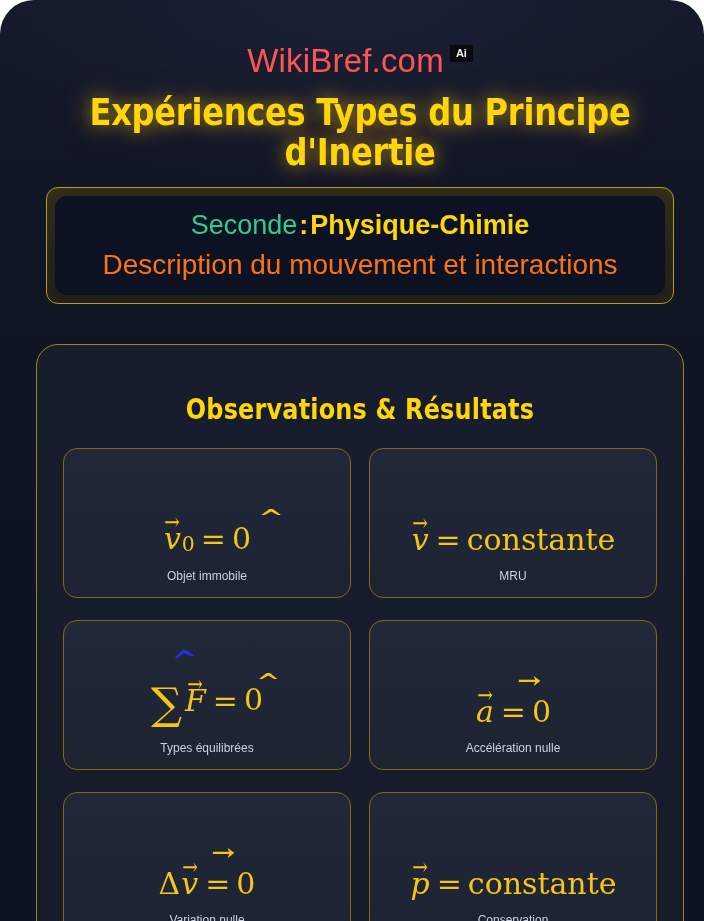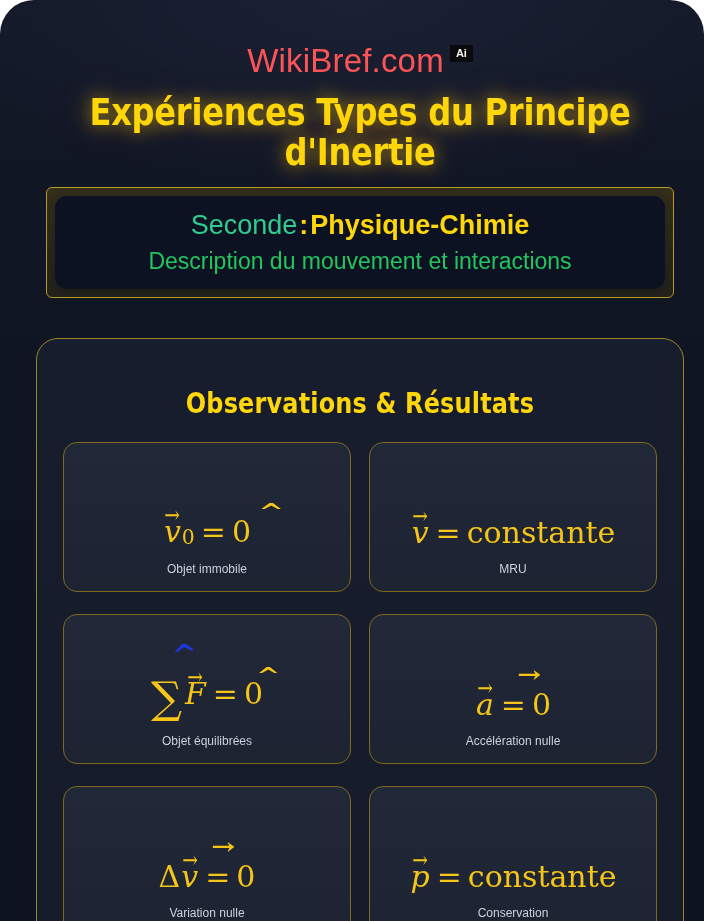--- a/index.html
+++ b/index.html
@@ -72,21 +72,21 @@
     text-shadow:
       0 0 18px rgba(255,200,20,0.55),
       0 0 34px rgba(255,190,10,0.30),
       0 0 60px rgba(255,180,0,0.18);
   }
 
   
   .subject-banner {
     margin: 14px 30px 0 30px;
     border: 1px solid #b99a1d;
-    border-radius: 6px;
+    border-radius: 12px;
     background:
       linear-gradient(180deg, rgba(66,56,18,0.55) 0%, rgba(40,35,14,0.40) 100%);
     padding: 8px;
     box-shadow: 0 0 22px rgba(255,200,40,0.07) inset;
   }
   .subject-inner {
     background: #0d1222;
     border-radius: 12px;
     padding: 14px 10px 6px 10px;
     text-align: center;
@@ -94,22 +94,22 @@
   .subject-line {
     font-size: 27px;
     line-height: 1.15;
     white-space: nowrap;
   }
   .s-level  { color: #2ecc8f; }
   .s-colon  { color: #ffd60a; font-weight: bold; padding: 0 2px; }
   .s-matter { color: #ffd60a; font-weight: bold; }
   .subject-desc {
     margin-top: 6px;
-    font-size: 23px;
-    color: #22c55e;
+    font-size: 28px;
+    color: #f97316;
     line-height: 1.3;
     padding-bottom: 6px;
   }
 
   
   .results-panel {
     margin: 40px 20px 0 20px;
     border: 1px solid #9a8425;
     border-radius: 22px;
     background: linear-gradient(180deg, #171d2c 0%, #151b29 100%);
@@ -245,21 +245,21 @@
         </div>
         <div class="caption">MRU</div>
       </div>
 
       <div class="result-card">
         <div class="formula">
           <span class="sig">∑</span><span class="vec">F</span><span class="eq">=</span><span class="up">0</span>
         </div>
         <span class="artifact-caret art-b">^</span>
         <span class="artifact-caret art-c">^</span>
-        <div class="caption">Objet équilibrées</div>
+        <div class="caption">Types équilibrées</div>
       </div>
 
       <div class="result-card">
         <div class="formula">
           <span class="vec">a</span><span class="eq">=</span><span class="up">0</span>
         </div>
         <span class="artifact-caret art-d">→</span>
         <div class="caption">Accélération nulle</div>
       </div>
 

